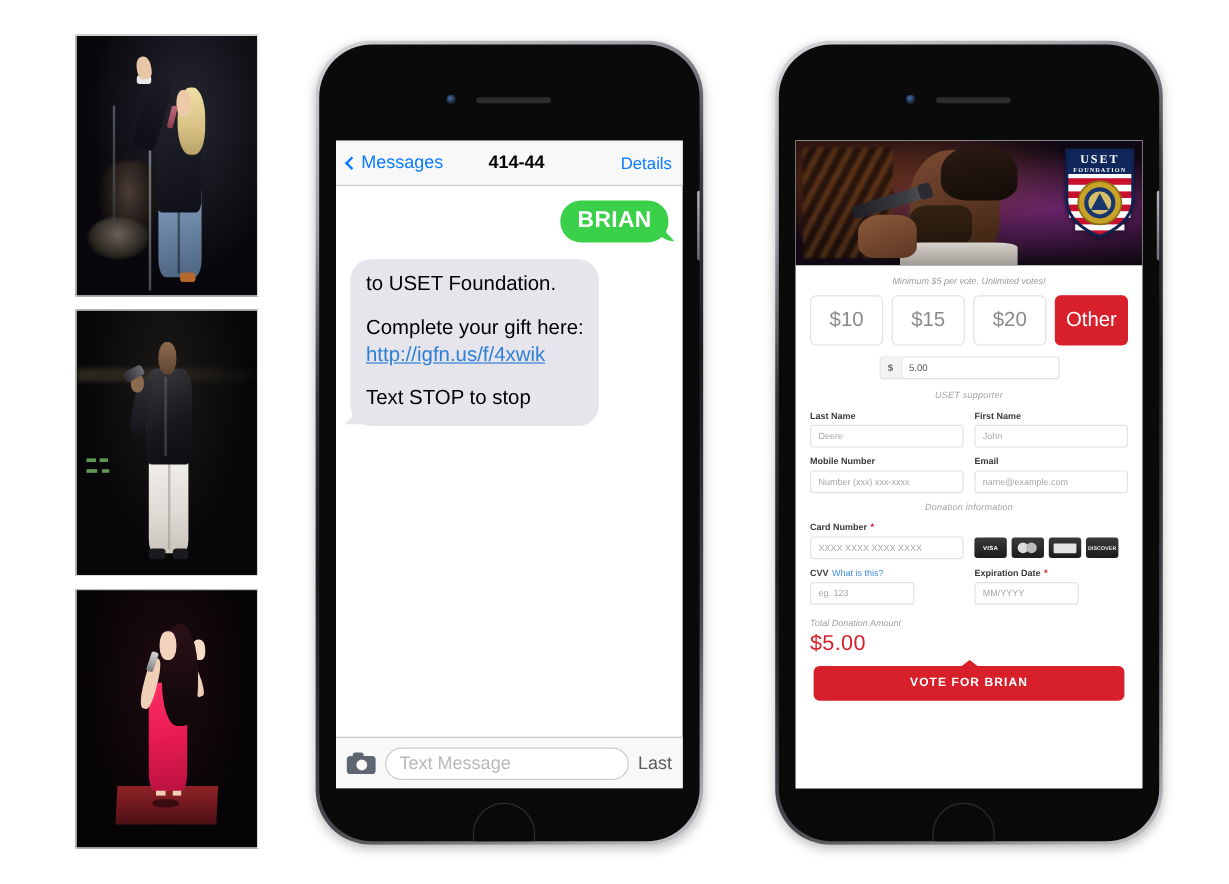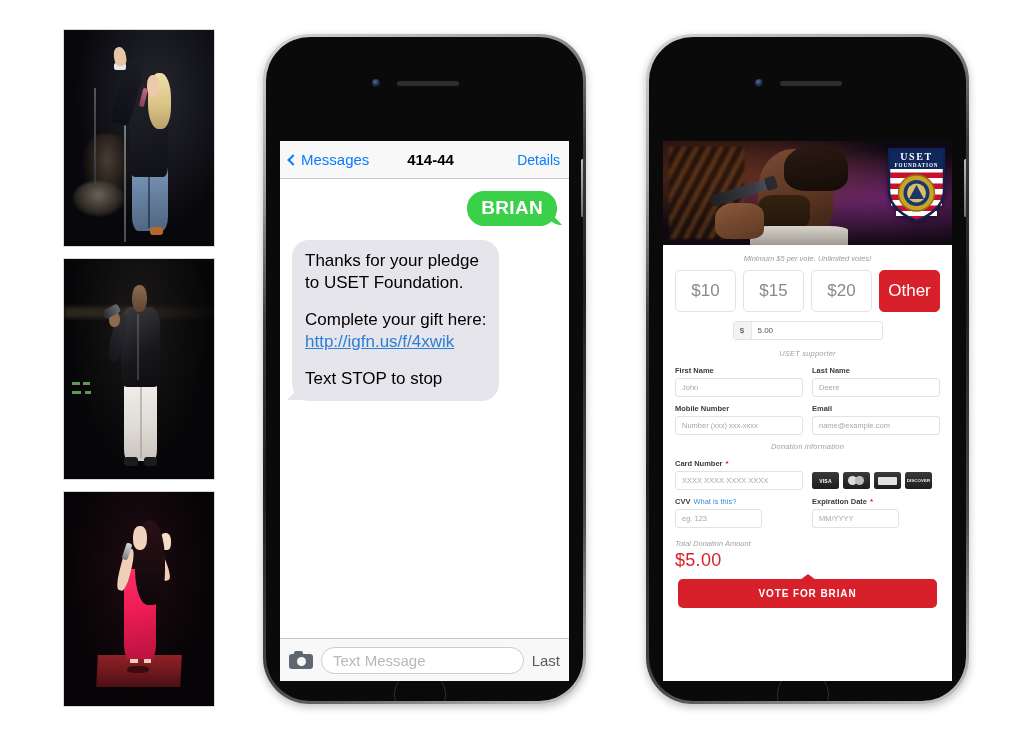--- a/index.html
+++ b/index.html
@@ -149,21 +149,21 @@
   }
   .home-btn {
     position: absolute; border-radius: 50%;
     border: 1.4px solid #2e2e31; background: #090909;
   }
   .side-btn {
     position: absolute; width: 3px; border-radius: 2px;
     background: linear-gradient(180deg,#b9babd,#6e7074);
   }
   .screen {
-    position: absolute; background: #ffffff; overflow: hidden; margin-top: 24px;
+    position: absolute; background: #ffffff; overflow: hidden;
   }
 
   
   #phone-left  { left: 263px; top: 34px;  width: 323px; height: 670px; }
   #phone-right { left: 646px; top: 34px;  width: 323px; height: 670px; }
 
   #phone-left .earpiece  { left: 131px; top: 44px; width: 62px; }
   #phone-right .earpiece { left: 131px; top: 44px; width: 62px; }
   #phone-left .camera  { left: 106px; top: 42px; }
   #phone-right .camera { left: 106px; top: 42px; }
@@ -437,21 +437,20 @@
             <div class="nav-title">414-44</div>
             <div class="nav-details">Details</div>
           </div>
 
           <div class="msg-thread">
             <div class="bubble-row-out">
               <div class="bubble-out">BRIAN</div>
             </div>
             <div class="bubble-row-in">
               <div class="bubble-in">
-                <p>Thanks for your pledge</p>
                 <p>to USET Foundation.</p>
                 <div class="gap"></div>
                 <p>Complete your gift here:</p>
                 <p class="sms-link">http://igfn.us/f/4xwik</p>
                 <div class="gap"></div>
                 <p>Text STOP to stop</p>
               </div>
             </div>
           </div>
 
@@ -525,29 +524,29 @@
 
             <div class="custom-amt">
               <div class="pfx">$</div>
               <div class="val">5.00</div>
             </div>
 
             <div class="sec-head">USET supporter</div>
 
             <div class="field-grid">
               <div class="fld half">
+                <div class="fld-label">Last Name</div>
+                <div class="fld-input">
+                  <span>Deere</span>
+                </div>
+              </div>
+              <div class="fld half">
                 <div class="fld-label">First Name</div>
                 <div class="fld-input">
                   <span>John</span>
-                </div>
-              </div>
-              <div class="fld half">
-                <div class="fld-label">Last Name</div>
-                <div class="fld-input">
-                  <span>Deere</span>
                 </div>
               </div>
             </div>
 
             <div class="field-grid">
               <div class="fld half">
                 <div class="fld-label">Mobile Number</div>
                 <div class="fld-input">
                   <span>Number (xxx) xxx-xxxx</span>
                 </div>

